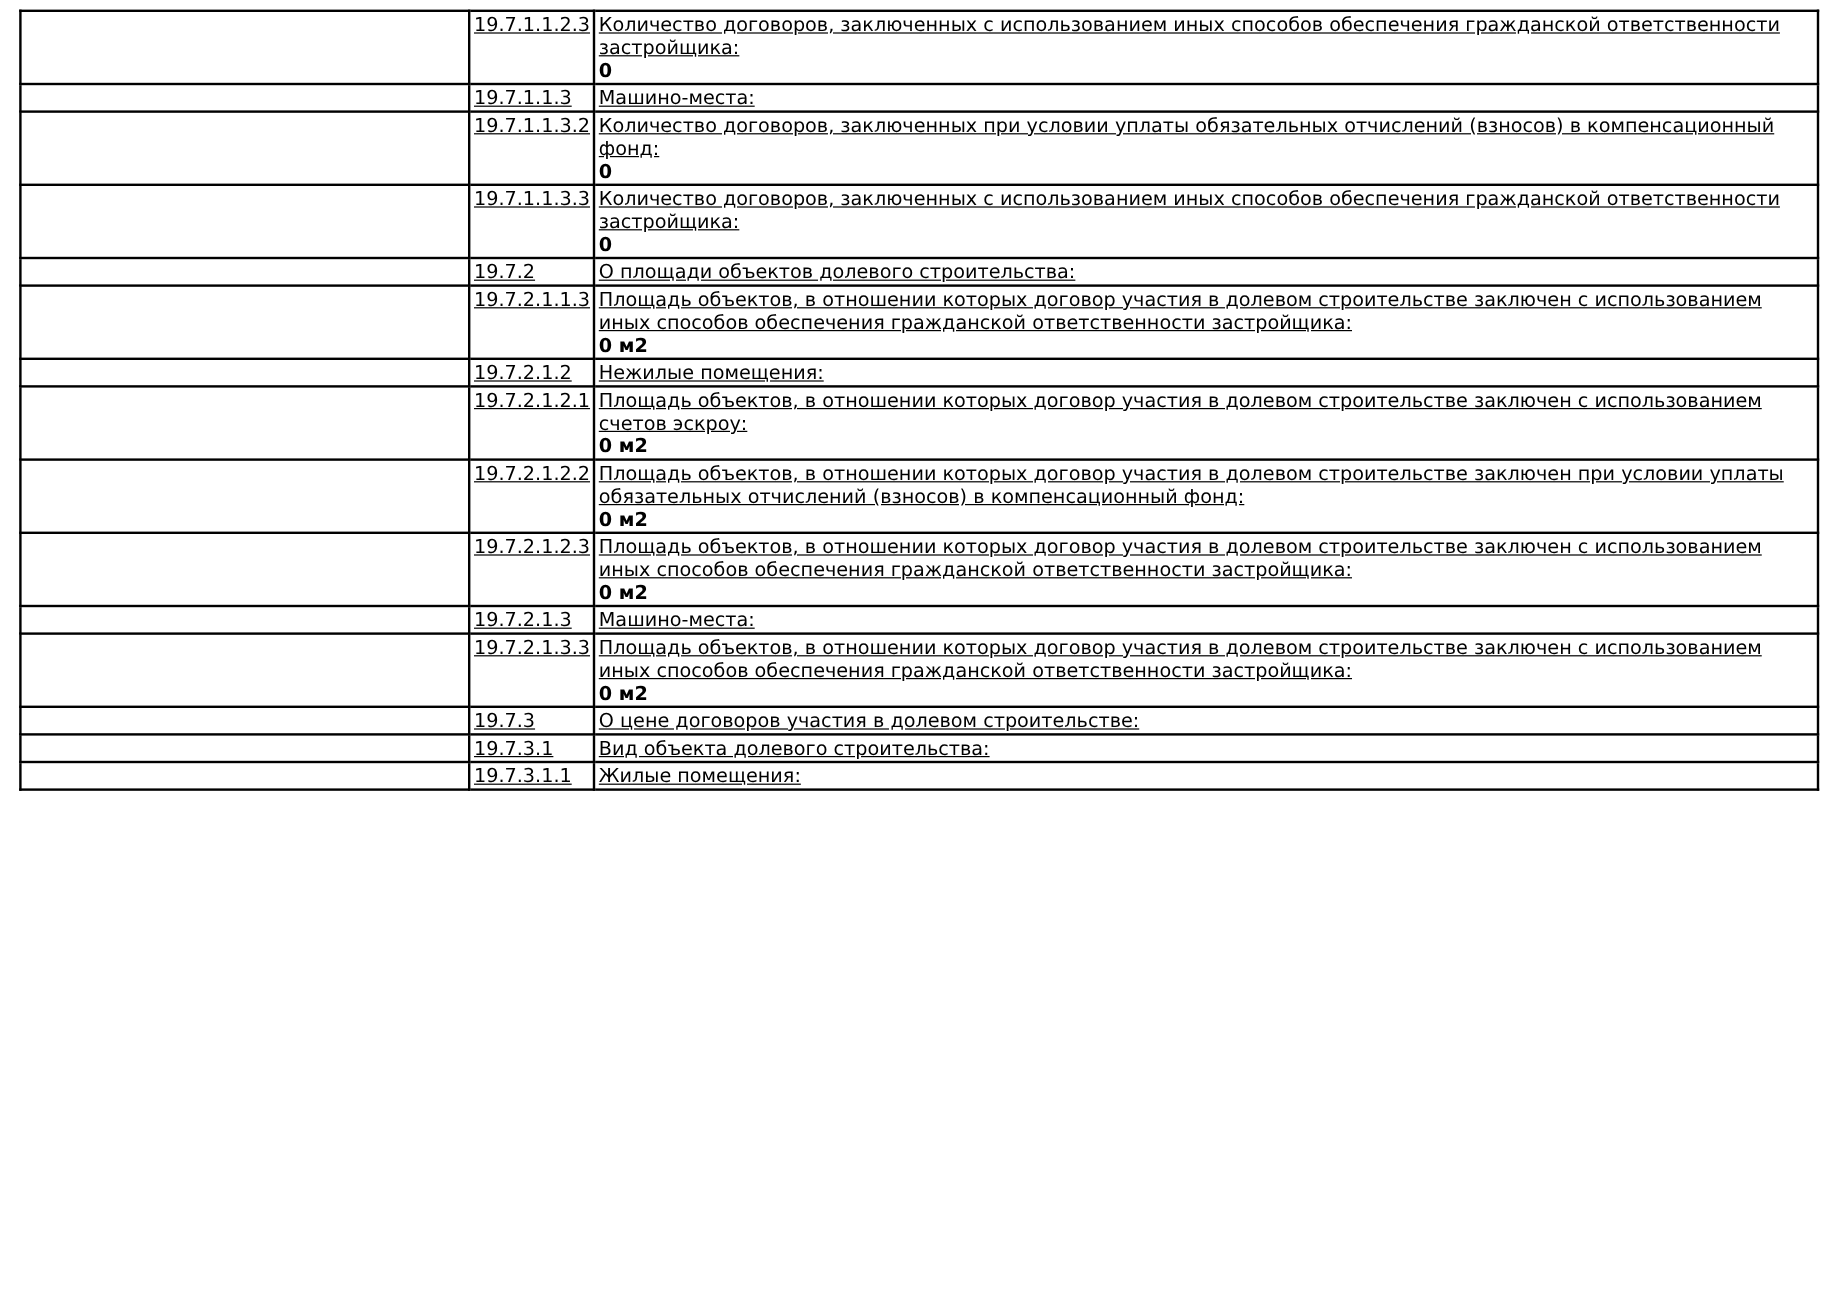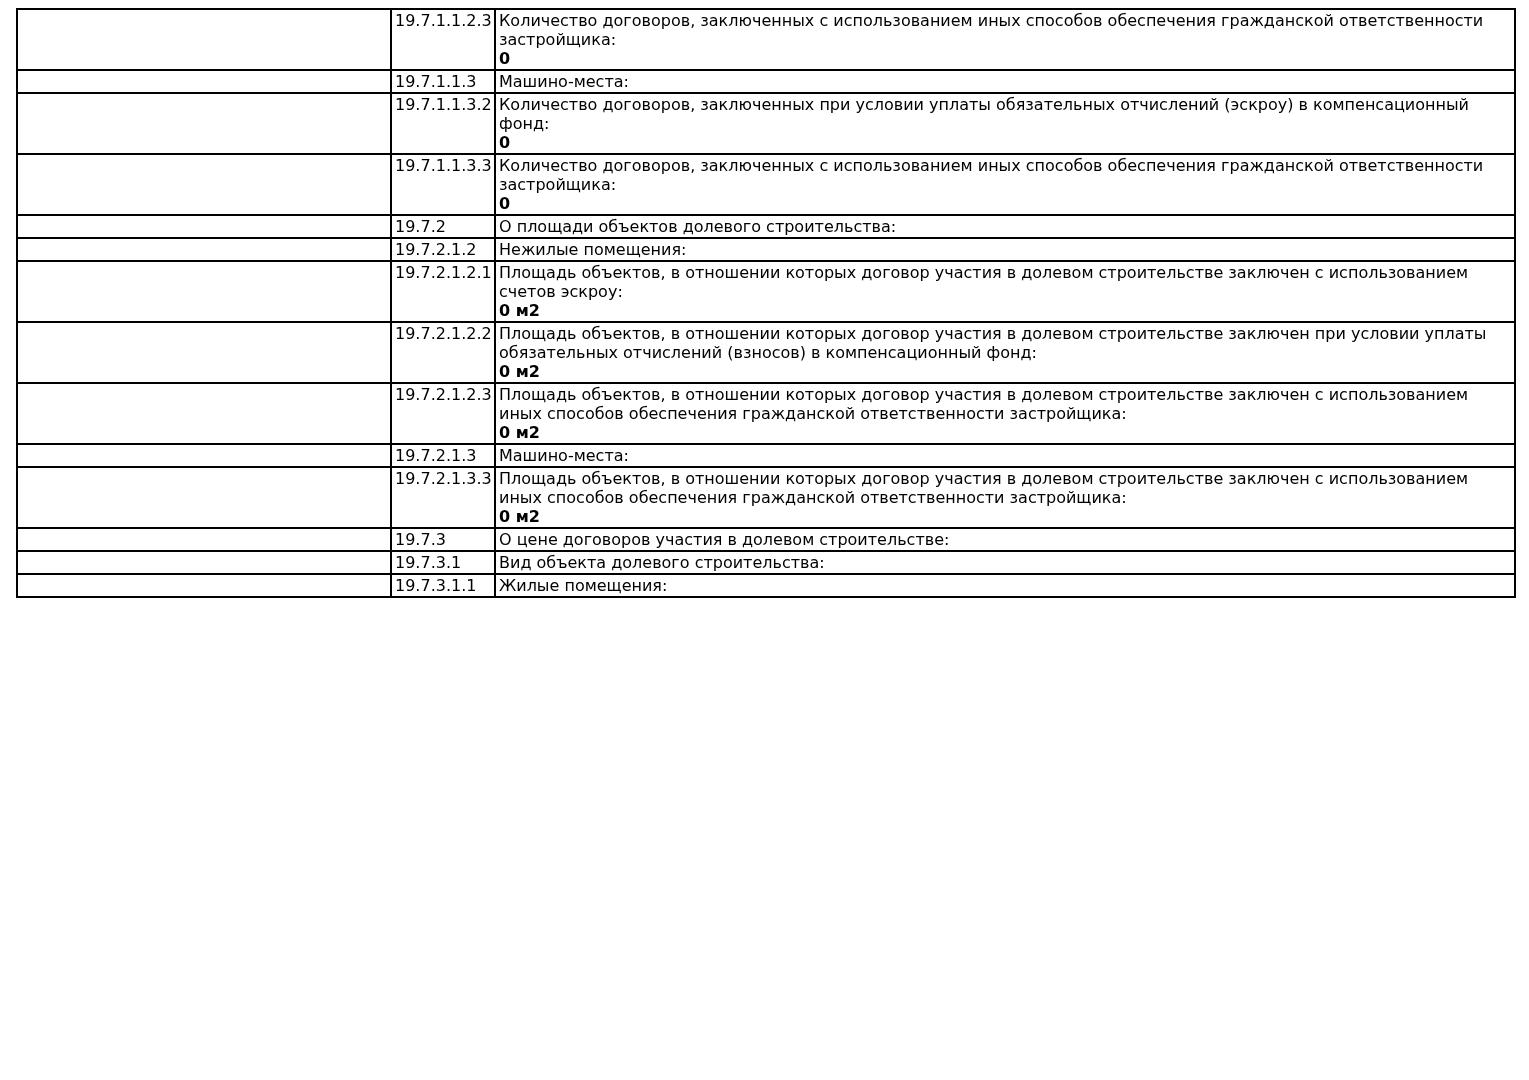--- a/index.html
+++ b/index.html
@@ -33,24 +33,26 @@
     vertical-align: top;
     overflow: hidden;
     word-wrap: break-word;
   }
   td.col-section { }
   td.col-code {
     vertical-align: middle;
     padding-left: 3px;
     padding-right: 1px;
     white-space: nowrap;
+    text-decoration: underline;
   }
   td.col-content { }
   .row-label {
     font-weight: normal;
+    text-decoration: underline;
   }
   .row-value {
     font-weight: bold;
   }
 </style>
 </head>
 <body>
 
 <div class="page">
   <table class="decl">
@@ -72,37 +74,45 @@
           <td class="col-section"></td>
           <td class="col-code">19.7.1.1.3</td>
           <td class="col-content">
             <div class="row-label">Машино-места:</div>
           </td>
         </tr>
         <tr>
           <td class="col-section"></td>
           <td class="col-code">19.7.1.1.3.2</td>
           <td class="col-content">
-            <div class="row-label">Количество договоров, заключенных при условии уплаты обязательных отчислений (эскроу) в компенсационный фонд:</div>
+            <div class="row-label">Количество договоров, заключенных при условии уплаты обязательных отчислений (взносов) в компенсационный фонд:</div>
             <div class="row-value">0</div>
           </td>
         </tr>
         <tr>
           <td class="col-section"></td>
           <td class="col-code">19.7.1.1.3.3</td>
           <td class="col-content">
             <div class="row-label">Количество договоров, заключенных с использованием иных способов обеспечения гражданской ответственности застройщика:</div>
             <div class="row-value">0</div>
           </td>
         </tr>
         <tr>
           <td class="col-section"></td>
           <td class="col-code">19.7.2</td>
           <td class="col-content">
             <div class="row-label">О площади объектов долевого строительства:</div>
+          </td>
+        </tr>
+        <tr>
+          <td class="col-section"></td>
+          <td class="col-code">19.7.2.1.1.3</td>
+          <td class="col-content">
+            <div class="row-label">Площадь объектов, в отношении которых договор участия в долевом строительстве заключен с использованием иных способов обеспечения гражданской ответственности застройщика:</div>
+            <div class="row-value">0 м2</div>
           </td>
         </tr>
         <tr>
           <td class="col-section"></td>
           <td class="col-code">19.7.2.1.2</td>
           <td class="col-content">
             <div class="row-label">Нежилые помещения:</div>
           </td>
         </tr>
         <tr>

